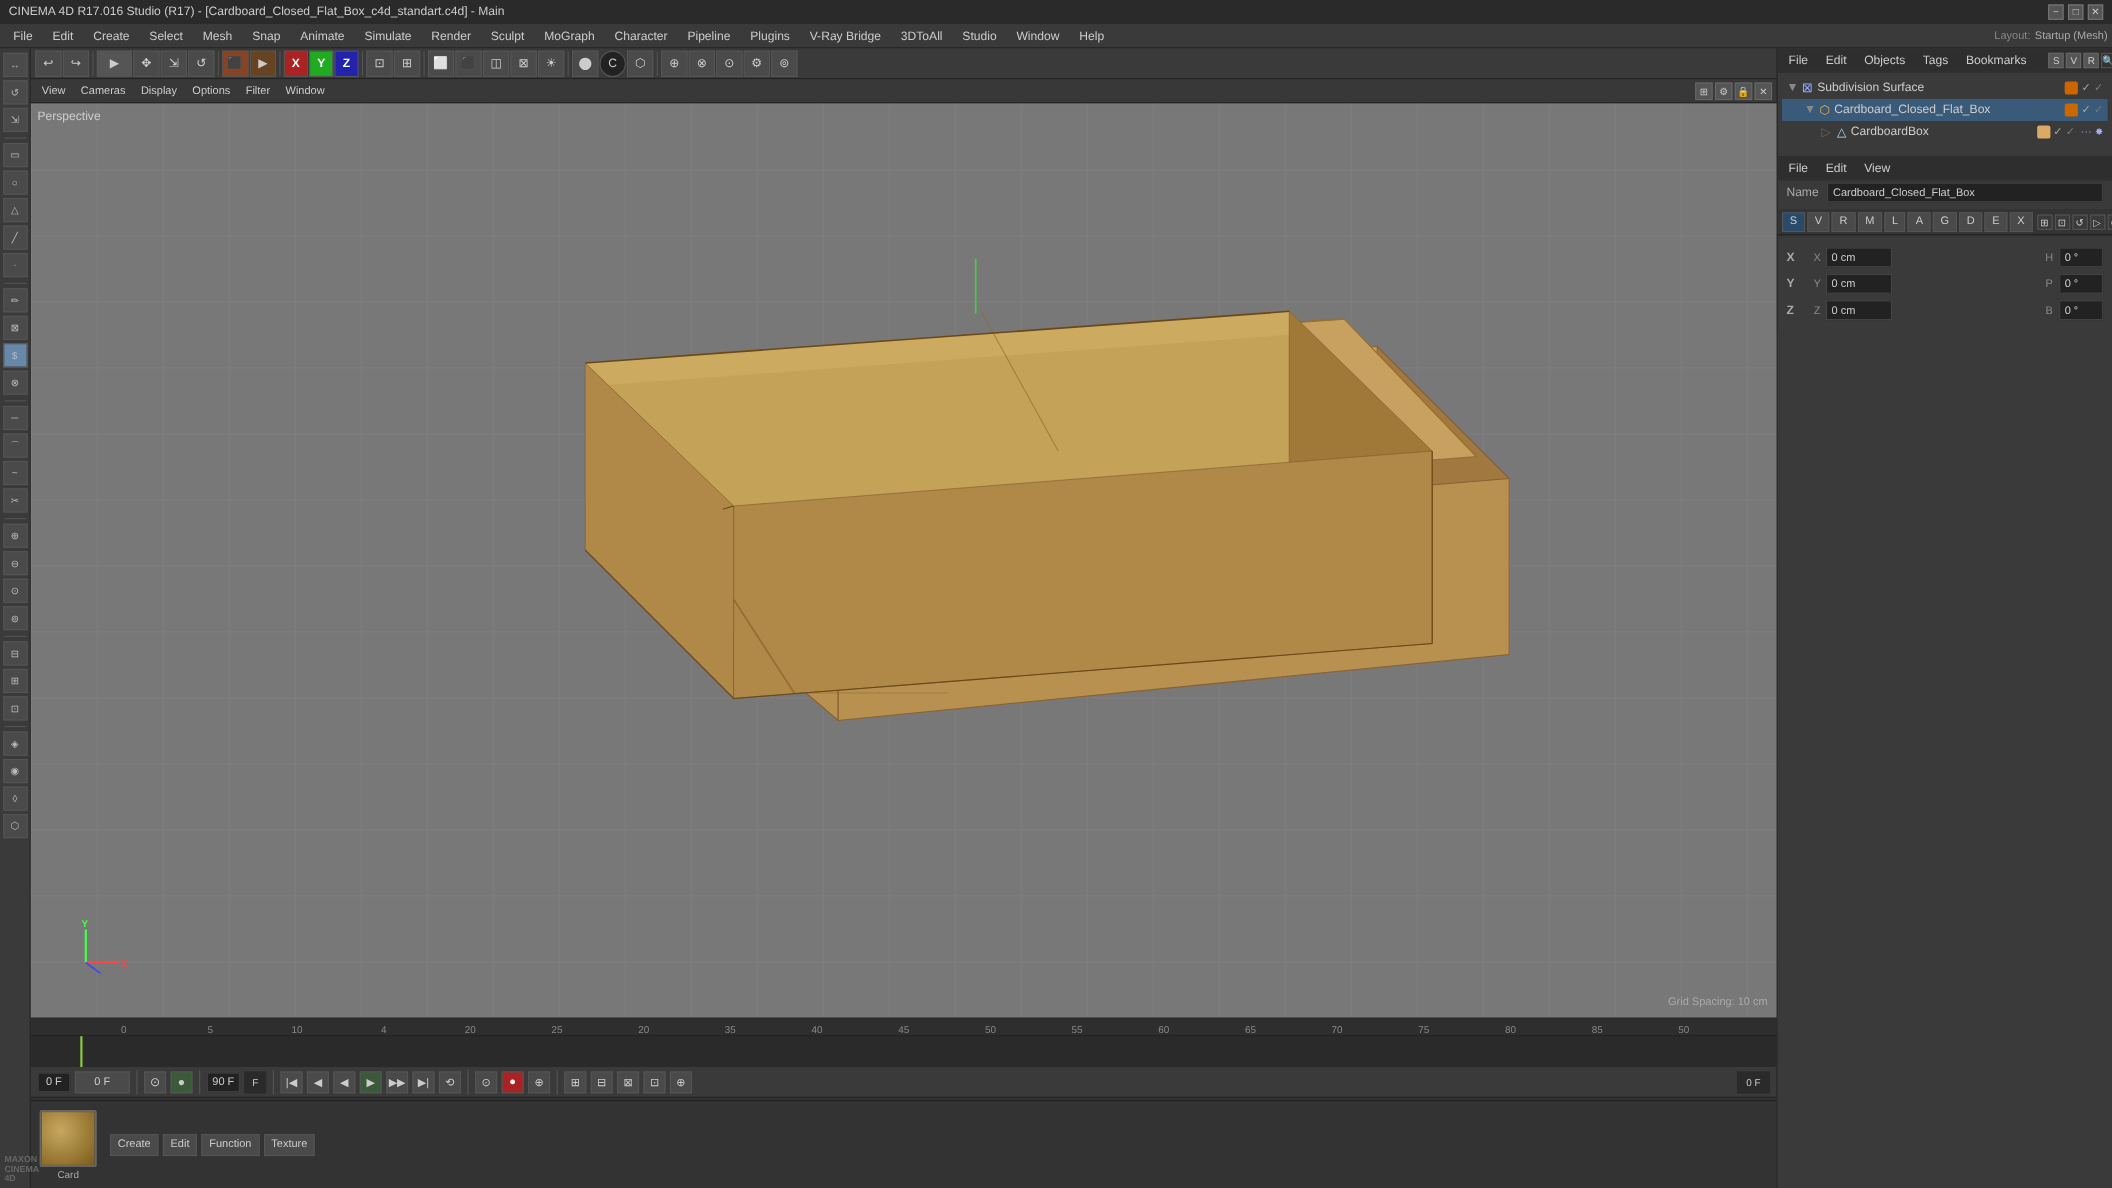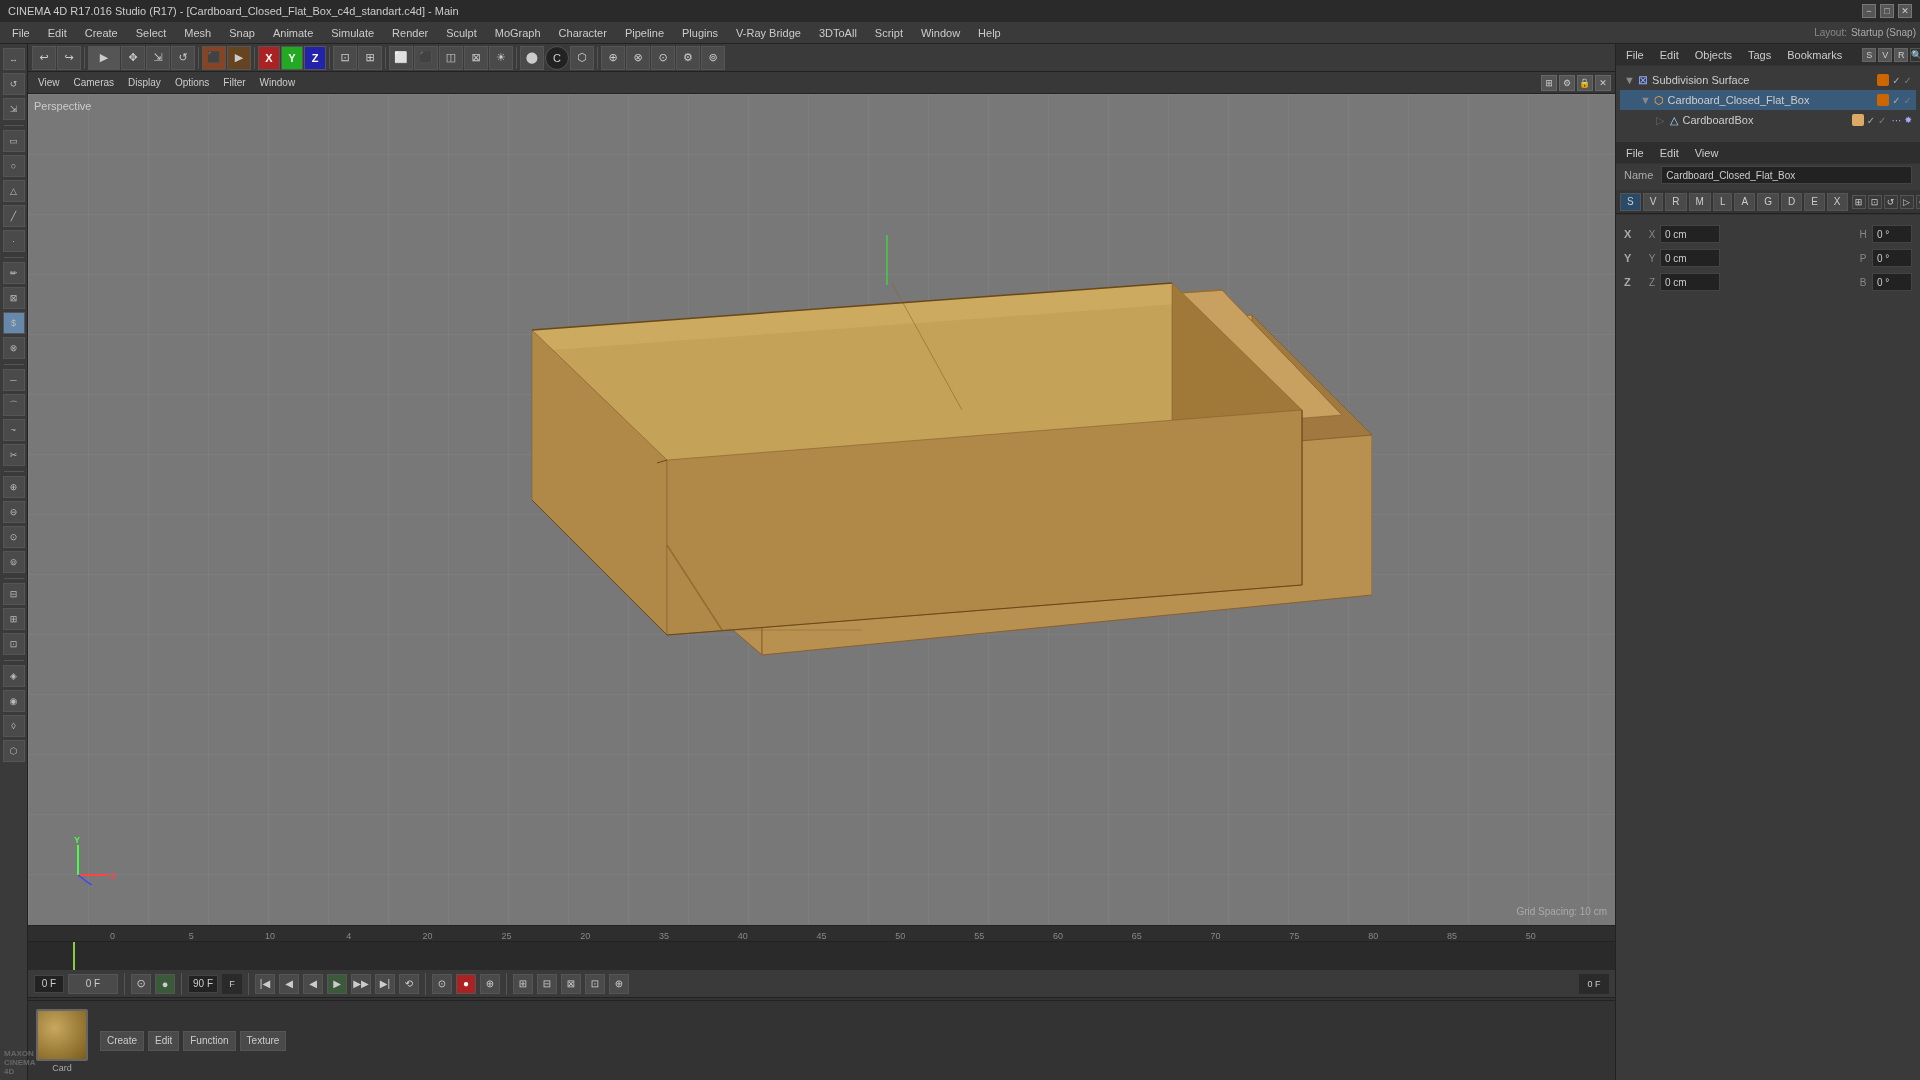--- a/index.html
+++ b/index.html
@@ -401,27 +401,27 @@
   <div class="menu-item">Animate</div>
   <div class="menu-item">Simulate</div>
   <div class="menu-item">Render</div>
   <div class="menu-item">Sculpt</div>
   <div class="menu-item">MoGraph</div>
   <div class="menu-item">Character</div>
   <div class="menu-item">Pipeline</div>
   <div class="menu-item">Plugins</div>
   <div class="menu-item">V-Ray Bridge</div>
   <div class="menu-item">3DToAll</div>
-  <div class="menu-item">Script</div>
+  <div class="menu-item">Studio</div>
   <div class="menu-item">Window</div>
   <div class="menu-item">Help</div>
   <div style="flex:1"></div>
   <div style="display:flex;align-items:center;gap:4px;font-size:10px;color:#888;">
     <span>Layout:</span>
-    <span style="color:#aaa;">Startup (Snap)</span>
+    <span style="color:#aaa;">Startup (Mesh)</span>
   </div>
 </div>
 
 <div id="main-layout">
 
   <div id="left-toolbar">
 
     <div class="tool-btn">↔</div>
     <div class="tool-btn">↺</div>
     <div class="tool-btn">⇲</div>

